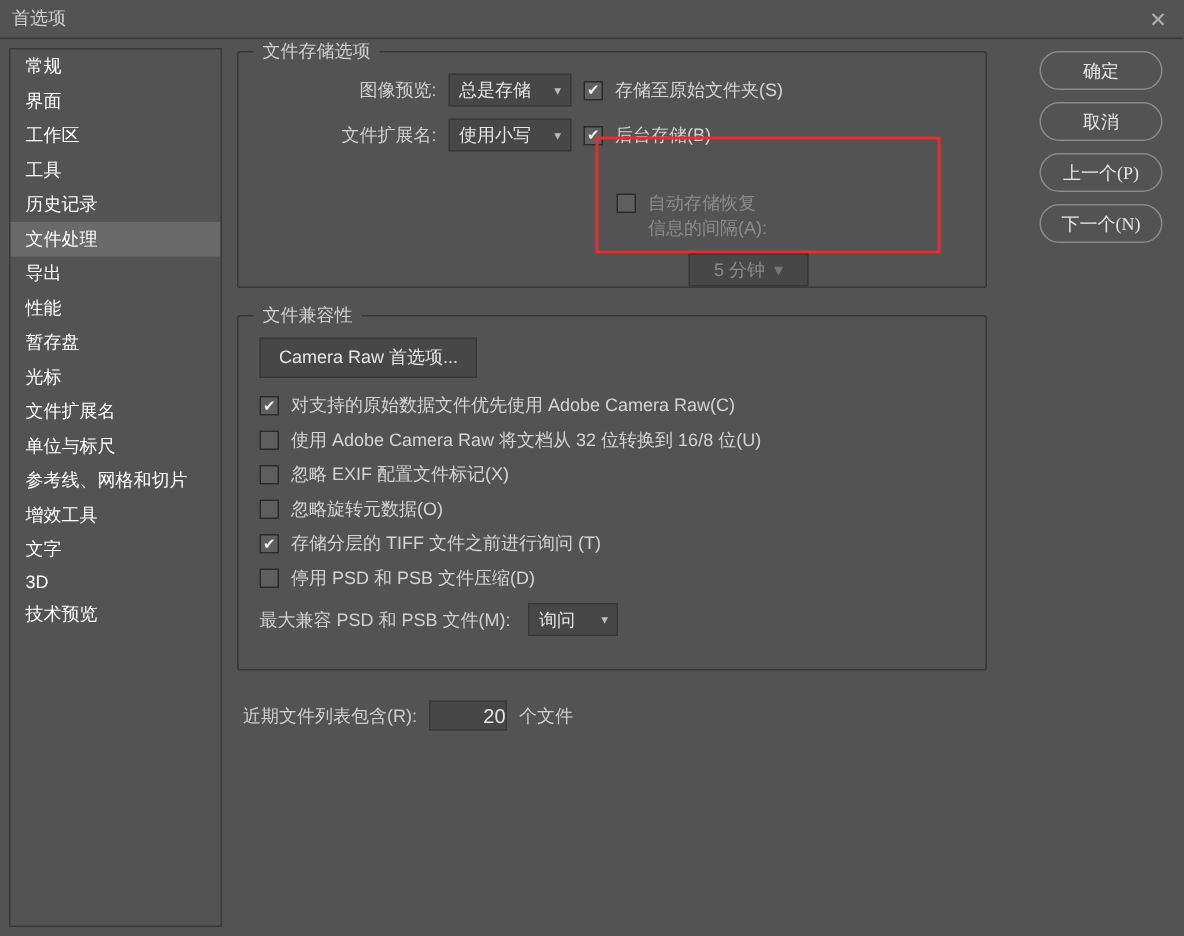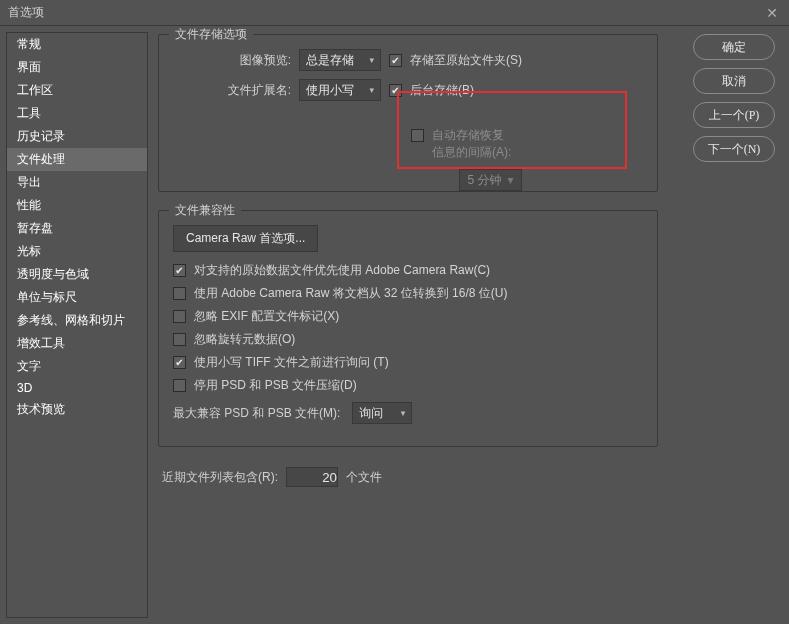--- a/index.html
+++ b/index.html
@@ -149,21 +149,21 @@
       top: 56px;
       width: 230px;
       height: 78px;
       padding: 8px 12px;
     }
     .interval-select {
       background: #474747;
       border: 1px solid #383838;
       color: #8c8c8c;
       height: 22px;
-      width: 63px;
+      width: 80px;
       margin-left: 48px;
       margin-top: 8px;
       display: flex;
       align-items: center;
       justify-content: center;
       gap: 6px;
     }
     .btn-flat {
       background: #474747;
       border: 1px solid #383838;
@@ -203,21 +203,21 @@
     <div class="sidebar-item">常规</div>
     <div class="sidebar-item">界面</div>
     <div class="sidebar-item">工作区</div>
     <div class="sidebar-item">工具</div>
     <div class="sidebar-item">历史记录</div>
     <div class="sidebar-item selected">文件处理</div>
     <div class="sidebar-item">导出</div>
     <div class="sidebar-item">性能</div>
     <div class="sidebar-item">暂存盘</div>
     <div class="sidebar-item">光标</div>
-    <div class="sidebar-item">透明度与色域</div>
+    <div class="sidebar-item">文件扩展名</div>
     <div class="sidebar-item">单位与标尺</div>
     <div class="sidebar-item">参考线、网格和切片</div>
     <div class="sidebar-item">增效工具</div>
     <div class="sidebar-item">文字</div>
     <div class="sidebar-item">3D</div>
     <div class="sidebar-item">技术预览</div>
   </div>
 
   <div class="main">
 
@@ -282,21 +282,21 @@
       <div class="chk-row">
         <span class="checkbox"></span>
         <span class="chk-label">忽略 EXIF 配置文件标记(X)</span>
       </div>
       <div class="chk-row">
         <span class="checkbox"></span>
         <span class="chk-label">忽略旋转元数据(O)</span>
       </div>
       <div class="chk-row">
         <span class="checkbox checked"></span>
-        <span class="chk-label">使用小写 TIFF 文件之前进行询问  (T)</span>
+        <span class="chk-label">存储分层的 TIFF 文件之前进行询问  (T)</span>
       </div>
       <div class="chk-row">
         <span class="checkbox"></span>
         <span class="chk-label">停用 PSD 和 PSB 文件压缩(D)</span>
       </div>
 
       <div class="row" style="margin-top:8px;">
         <span style="margin-right:4px;">最大兼容 PSD 和 PSB 文件(M):</span>
         <div class="select" style="min-width:60px;">
           <span>询问</span>

